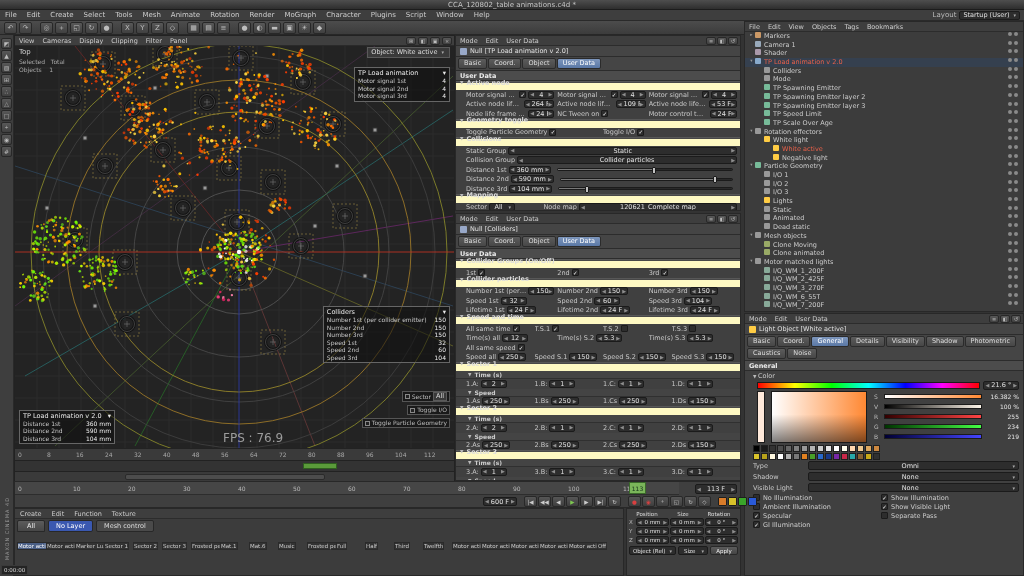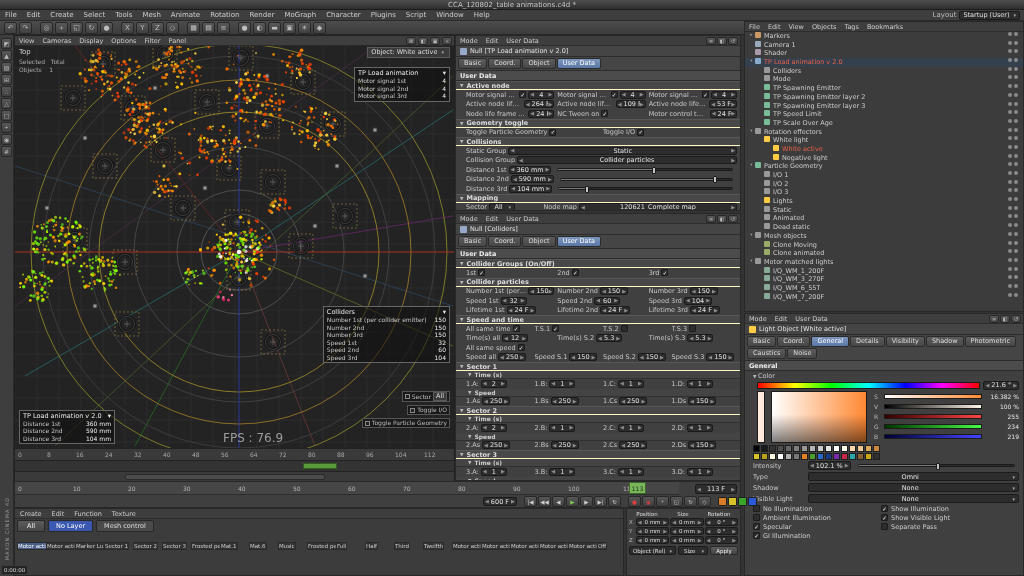--- a/index.html
+++ b/index.html
@@ -51,21 +51,21 @@
 .ap-menu{height:10px;background:#3e3e3e;border-bottom:1px solid #2c2c2c;display:flex;align-items:center}
 .ap-menu .mi{font-size:6.5px;line-height:10px;padding:0 4px}
 .ap-menu-icons{margin-left:auto;display:flex;padding-right:2px}
 .ap-menu-icons .ticon{width:10px;height:8px;font-size:5px;margin-left:1px}
 .ap-title{height:11px;display:flex;align-items:center;font-size:6.5px;color:#e2e2e2;padding:0 4px;background:#454545;border-bottom:1px solid #2c2c2c;white-space:nowrap}
 .obj-ic{width:7px;height:7px;background:#98a8c8;border-radius:1px;margin-right:3px;flex:none}
 .ap-tabs{display:flex;flex-wrap:wrap;padding:1px 2px;background:#454545;border-bottom:1px solid #2c2c2c;gap:1px}
 .atab{font-size:6.5px;color:#ddd;background:linear-gradient(#5c5c5c,#474747);border:1px solid #2b2b2b;border-radius:2px;padding:0 5px;line-height:9px;white-space:nowrap}
 .atab.act{background:linear-gradient(#7d96bc,#5a78a6);color:#fff}
 .ap-section{font-size:6.5px;font-weight:bold;color:#ececec;background:#4c4c4c;border-bottom:1px solid #2c2c2c;padding:0 4px;height:10px;line-height:10px}
-.ap-group{font-size:6.5px;font-weight:bold;color:#ddd;background:#484848;border-top:1px solid #575757;border-bottom:1px solid #fef9c3;padding:0 4px;height:9px;display:flex;align-items:center}
+.ap-group{font-size:6.5px;font-weight:bold;color:#ddd;background:#484848;border-top:1px solid #575757;border-bottom:7px solid #fef9c3;padding:0 4px;height:9px;display:flex;align-items:center}
 .ap-group i,.ap-sub i{font-style:normal;font-size:4.5px;margin-right:3px;color:#bbb}
 .ap-sub{font-size:6px;font-weight:bold;color:#ccc;background:#444;border-bottom:1px solid #303030;padding:0 4px 0 12px;height:8px;display:flex;align-items:center}
 .ap-row{display:flex;align-items:center;height:9.5px;padding:0 3px 0 10px;font-size:6.5px;gap:3px}
 .cell{display:inline-flex;align-items:center;flex:1;min-width:0;gap:2px}
 .cell.wide{flex:2.6}
 .cl{color:#c8c8c8;white-space:nowrap;overflow:hidden;text-overflow:ellipsis}
 .cell .fld{min-width:26px;height:8px}
 .cell.wide .fld{flex:1}
 .slider{position:relative;flex:1.3;height:3px;background:#2a2a2a;border:1px solid #1b1b1b;border-radius:2px;margin:0 4px}
 .sl-fill{position:absolute;left:0;top:0;bottom:0;background:#787878}
@@ -200,21 +200,21 @@
       <span class="ticon">□</span>
       <span class="ticon">＋</span>
       <span class="ticon">◉</span>
       <span class="ticon">#</span>
     </div>
   <div id="viewport">
     <div class="vp-menu">
         <span class="mi">View</span>
         <span class="mi">Cameras</span>
         <span class="mi">Display</span>
-        <span class="mi">Options</span>
+        <span class="mi">Clipping</span>
         <span class="mi">Filter</span>
         <span class="mi">Panel</span>
       <span class="vp-menu-icons">
           <span class="ticon">⊞</span>
           <span class="ticon">◧</span>
           <span class="ticon">▣</span>
           <span class="ticon">×</span>
         </span>
       </div>
     <div class="vp-canvas">
@@ -2374,20 +2374,29 @@
     <span class="oic" style="background:#8a9"></span>
     <span class="olbl">I/Q_WM_1_200F</span>
     <span class="odots">
             <i></i>
             <i></i>
           </span>
   </div>
         <div class="om-row" style="padding-left:12px">
     <span class="tw"></span>
     <span class="oic" style="background:#8a9"></span>
+    <span class="olbl">I/Q_WM_2_425F</span>
+    <span class="odots">
+            <i></i>
+            <i></i>
+          </span>
+  </div>
+        <div class="om-row" style="padding-left:12px">
+    <span class="tw"></span>
+    <span class="oic" style="background:#8a9"></span>
     <span class="olbl">I/Q_WM_3_270F</span>
     <span class="odots">
             <i></i>
             <i></i>
           </span>
   </div>
         <div class="om-row" style="padding-left:12px">
     <span class="tw"></span>
     <span class="oic" style="background:#8a9"></span>
     <span class="olbl">I/Q_WM_6_55T</span>
@@ -2501,32 +2510,20 @@
         <span class="sw" style="background:#e08020"></span>
         <span class="sw" style="background:#48a028"></span>
         <span class="sw" style="background:#2868c8"></span>
         <span class="sw" style="background:#183888"></span>
         <span class="sw" style="background:#7828a8"></span>
         <span class="sw" style="background:#c82848"></span>
         <span class="sw" style="background:#28a8a8"></span>
         <span class="sw" style="background:#886030"></span>
         <span class="sw" style="background:#c8a818"></span>
         <span class="sw" style="background:#303030"></span>
-      </div>
-      <div class="lp-row">
-        <span class="lp-label">Intensity</span>
-        <span class="fld ">
-          <i class="ar">◀</i>
-          <span class="fv">102.1 %</span>
-          <i class="ar">▶</i>
-        </span>
-        <span class="slider">
-          <span class="sl-fill" style="width:51%"></span>
-          <span class="sl-knob" style="left:51%"></span>
-        </span>
       </div>
       <div class="lp-row">
         <span class="lp-label">Type</span>
         <span style="flex:1"><span class="fld" style="width:100%">
             <span class="fv">Omni</span>
             <i class="dn">▾</i>
           </span></span>
       </div>
       <div class="lp-row">
         <span class="lp-label">Shadow</span>

